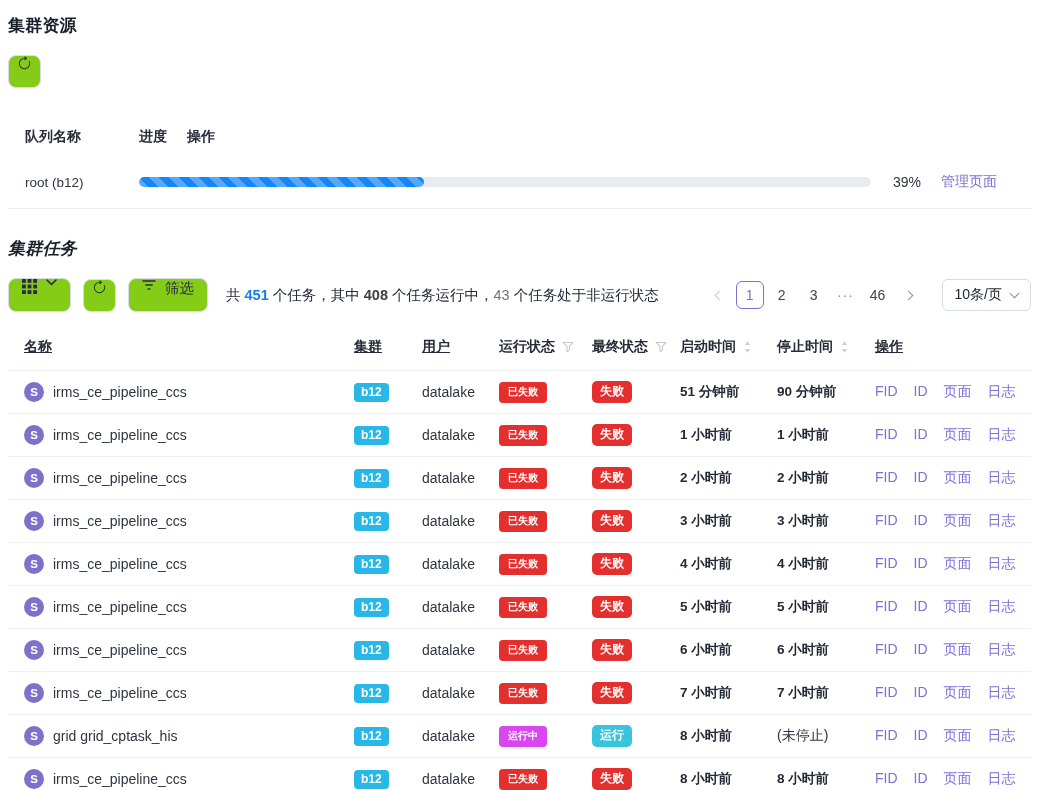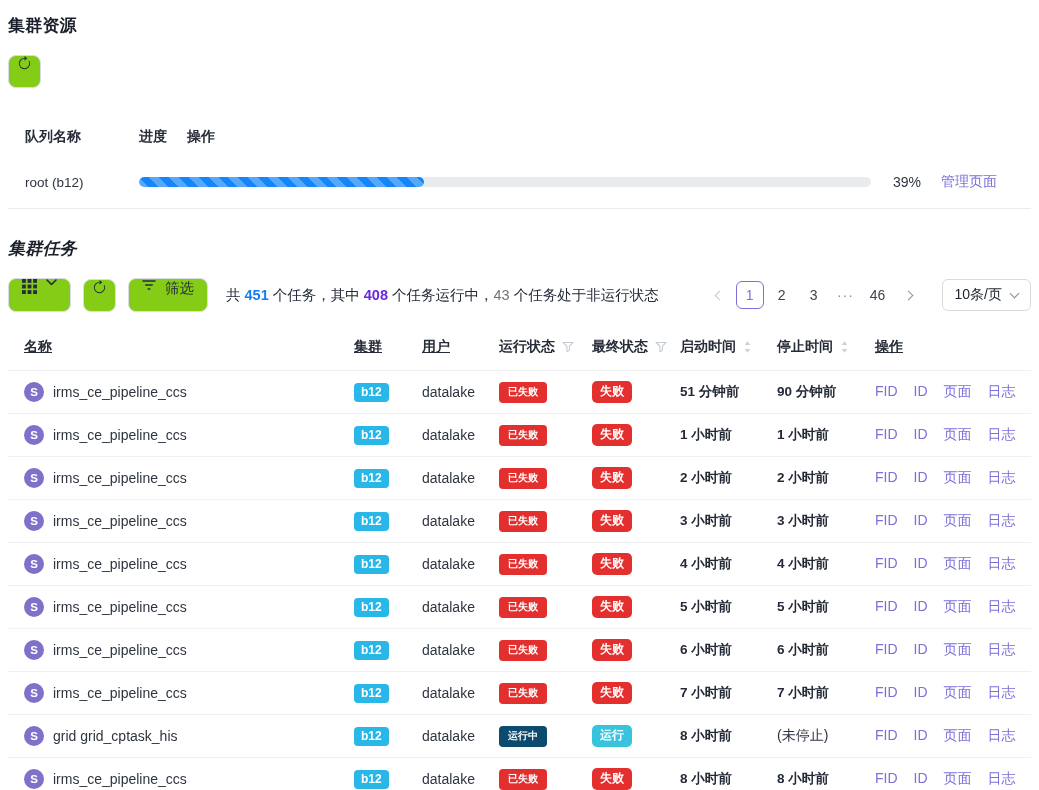--- a/index.html
+++ b/index.html
@@ -142,21 +142,21 @@
         <span style="display:inline-flex">
           <svg width="14" height="12" viewBox="0 0 14 12" stroke="#272d3a" stroke-width="1.5" stroke-linecap="round">
             <line x1="1" y1="2" x2="13" y2="2"></line>
               <line x1="3.8" y1="6" x2="10.2" y2="6"></line>
               <line x1="6.2" y1="10" x2="7.8" y2="10"></line>
           </svg>
         </span>
         <span>筛选</span>
       </button>
 
-      <span class="summary"><span>共 </span><span style="color: rgb(23, 125, 242); font-weight: 700;">451</span><span> 个任务，其中 </span><span style="color: #6d28d9; font-weight: 700;">408</span><span> 个任务运行中，</span><span style="color: #737373; font-weight: 400;">43</span><span> 个任务处于非运行状态</span></span>
+      <span class="summary"><span>共 </span><span style="color: rgb(23, 125, 242); font-weight: 700;">451</span><span> 个任务，其中 </span><span style="color: #404040; font-weight: 700;">408</span><span> 个任务运行中，</span><span style="color: #737373; font-weight: 400;">43</span><span> 个任务处于非运行状态</span></span>
 
       <div class="toolbar-right">
         <div class="pager">
             <button class="pg pg-prev">
               <span class="chev chev-l"></span>
             </button>
             <button class="pg pg-page active">1</button>
             <button class="pg pg-page">2</button>
             <button class="pg pg-page">3</button>
             <span class="pg pg-ellipsis">···</span>
@@ -329,21 +329,21 @@
     <td><span class="t-time">7 小时前</span></td>
     <td><span class="t-time">7 小时前</span></td>
     <td><a class="act-link">FID</a><a class="act-link">ID</a><a class="act-link">页面</a><a class="act-link">日志</a></td>
   </tr>
           <tr>
     <td class="first">
       <span class="avatar" style="background: rgb(125, 113, 201);">S</span><span class="tname">grid grid_cptask_his</span>
     </td>
     <td><span class="tag-cluster" style="background: rgb(41, 183, 232);">b12</span></td>
     <td>datalake</td>
-    <td><span class="badge" style="background: #0c4a6e;">运行中</span></td>
+    <td><span class="badge" style="background: #d946ef;">运行中</span></td>
     <td><span class="badge badge-sm" style="background: rgb(56, 196, 220);">运行</span></td>
     <td><span class="t-time">8 小时前</span></td>
     <td><span class="t-time plain">(未停止)</span></td>
     <td><a class="act-link">FID</a><a class="act-link">ID</a><a class="act-link">页面</a><a class="act-link">日志</a></td>
   </tr>
           <tr>
     <td class="first">
       <span class="avatar" style="background: rgb(125, 113, 201);">S</span><span class="tname">irms_ce_pipeline_ccs</span>
     </td>
     <td><span class="tag-cluster" style="background: rgb(41, 183, 232);">b12</span></td>

